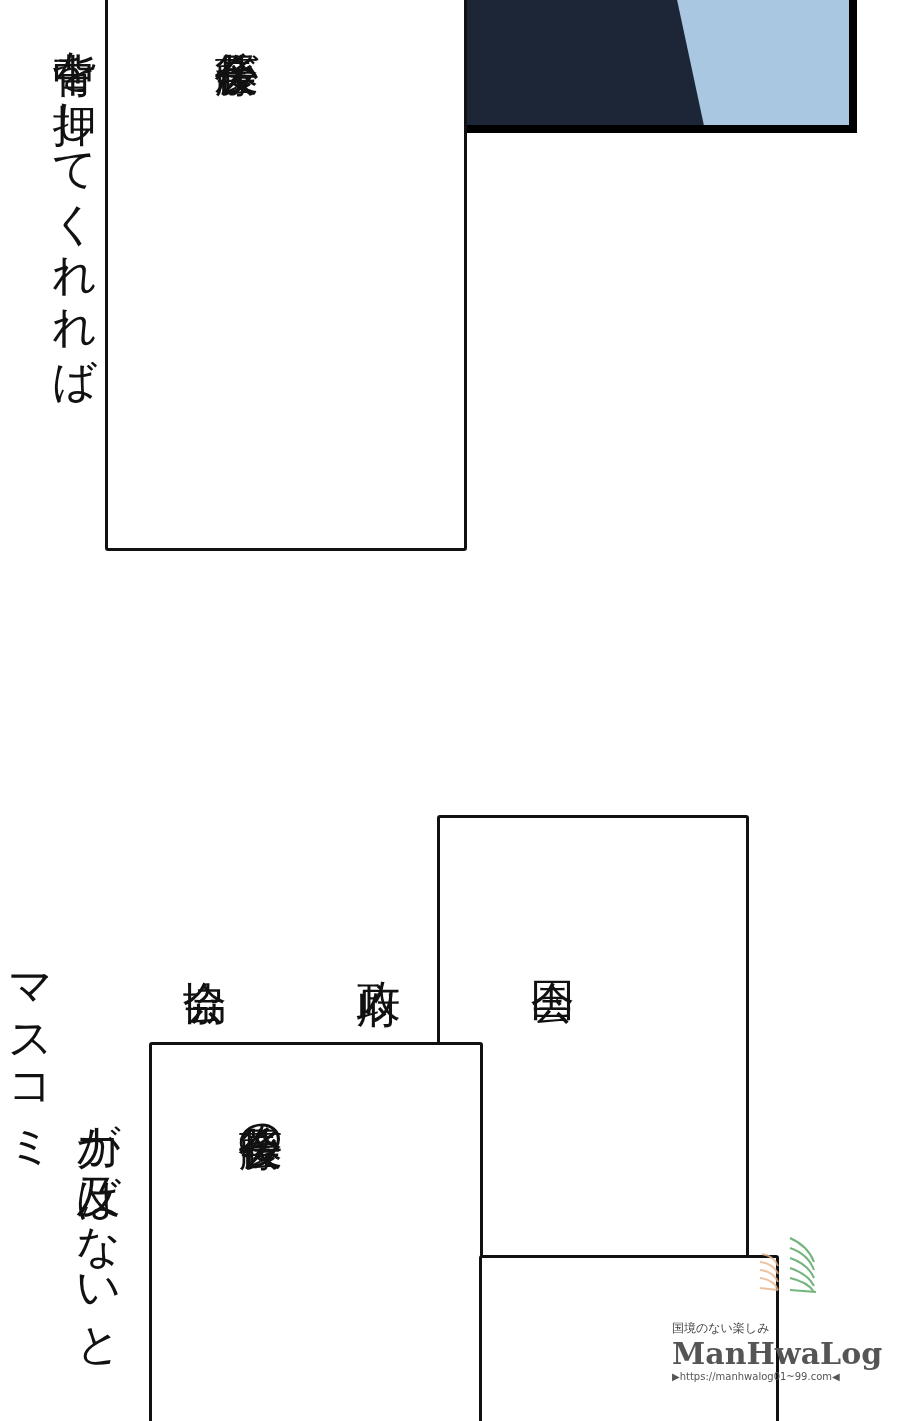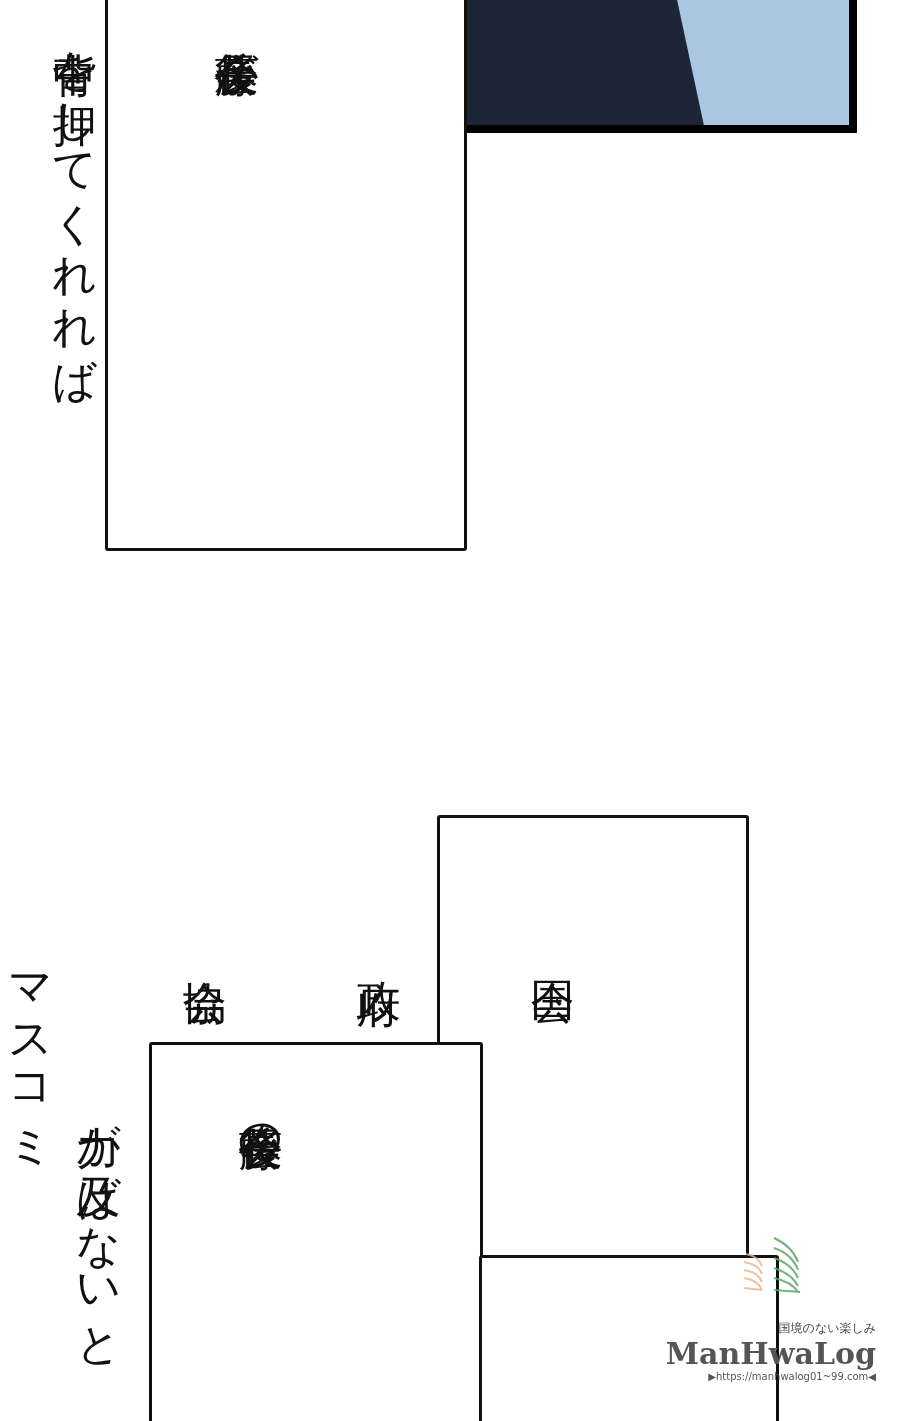--- a/index.html
+++ b/index.html
@@ -31,21 +31,21 @@
       position: absolute;
       writing-mode: vertical-rl;
       text-orientation: upright;
       font-size: 44px;
       line-height: 54px;
       color: #111;
       letter-spacing: 1px;
       white-space: pre;
     }
     .col { display: block; }
-    .watermark { position: absolute; left: 656px; top: 1234px; width: 220px; height: 170px; text-align: right; }
+    .watermark { position: absolute; left: 672px; top: 1234px; width: 220px; height: 170px; text-align: left; }
     .wm-logo { position: relative; width: 100px; height: 70px; margin: 0 auto; }
     .wm-tagline { font-size: 12px; color: #444; margin-top: 16px; }
     .wm-brand { font-family: "DejaVu Serif", serif; font-size: 30px; color: #555; line-height: 34px; font-weight: bold; }
     .wm-url { font-size: 10px; color: #555; }
   </style>
 </head>
 <body>
 
 <div class="panel-image">
   <div class="panel-inner">

